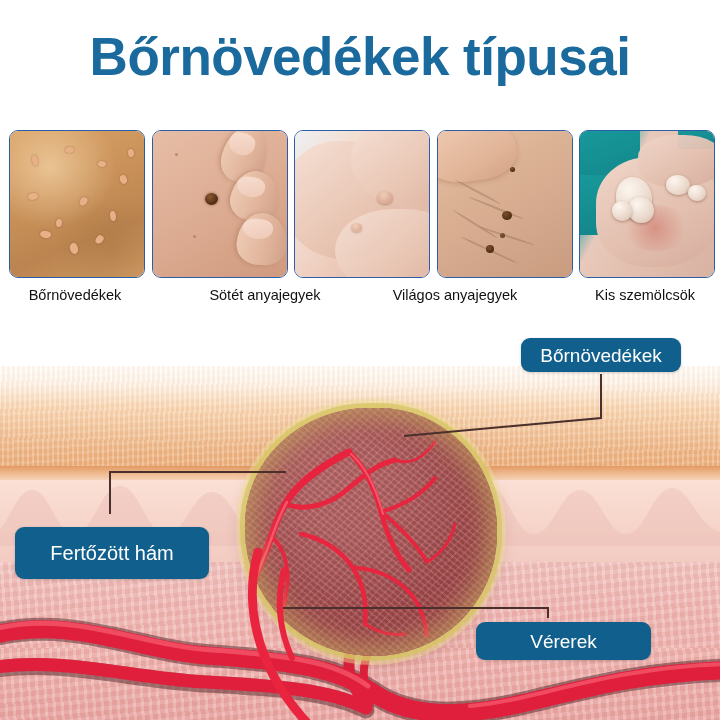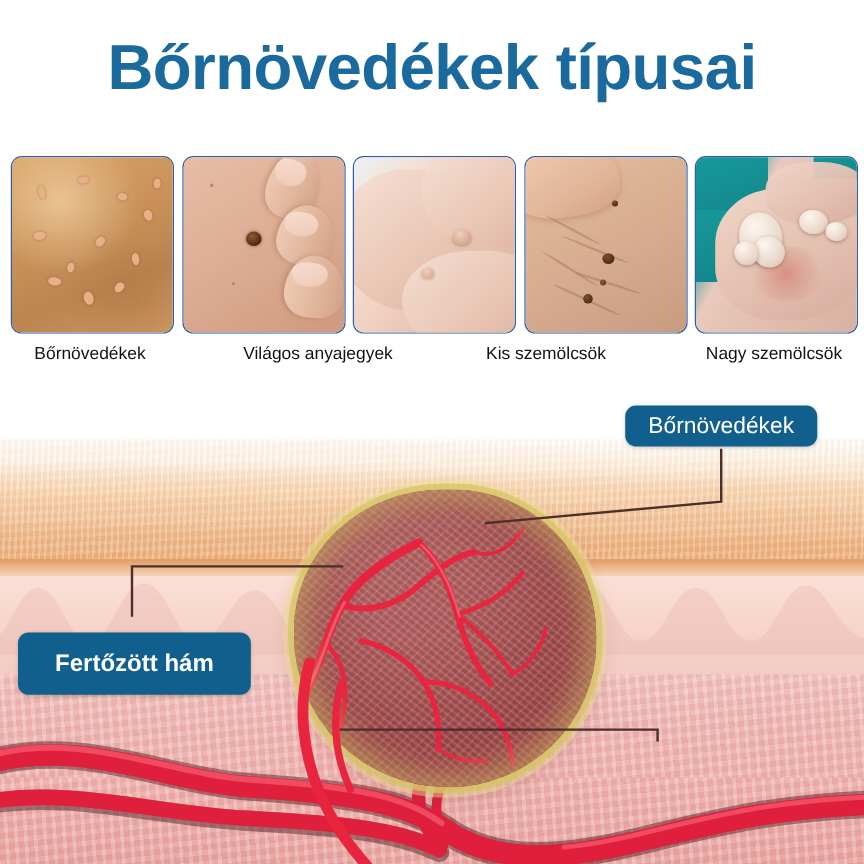--- a/index.html
+++ b/index.html
@@ -252,23 +252,23 @@
         <div class="wart-big" style="left:32px;top:70px;width:20px;height:20px;"></div>
         <div class="wart-big" style="left:86px;top:44px;width:24px;height:20px;"></div>
         <div class="wart-big" style="left:108px;top:54px;width:18px;height:16px;"></div>
       </div>
     </div>
   </div>
 </div>
 
 <div id="caption-row">
   <div class="caption">Bőrnövedékek</div>
+  <div class="caption">Sötét anyajegyek</div>
   <div class="caption">Világos anyajegyek</div>
   <div class="caption">Kis szemölcsök</div>
-  <div class="caption">Nagy szemölcsök</div>
 </div>
 
 <div id="skin-scene">
 
   <div class="layer" id="epidermis"></div>
   <div class="layer" id="epi-texture"></div>
   <div class="layer" id="epi-bottomband"></div>
   <div class="layer" id="papillary"></div>
 
   <svg id="rete" class="layer" viewBox="0 0 740 70" preserveAspectRatio="none">
@@ -341,14 +341,15 @@
 
       <path d="M601,56 L601,100 L404,118"></path>
 
       <path d="M286,154 L110,154 L110,196"></path>
 
       <path d="M283,290 L548,290 L548,300"></path>
     </g>
   </svg>
 
   <div class="pill" id="pill-growth" style="left:521px;top:20px;">Bőrnövedékek</div>
-  <div class="pill" id="pill-epi" style="left:15px;top:209px;font-weight:bold;">Fertőzött hám</div>
+  <div class="pill" id="pill-epi" style="left:15px;top:209px;">Fertőzött hám</div>
+  <div class="pill" id="pill-vessel" style="left:476px;top:304px;">Vérerek</div>
 </div>
 
 </body></html>

